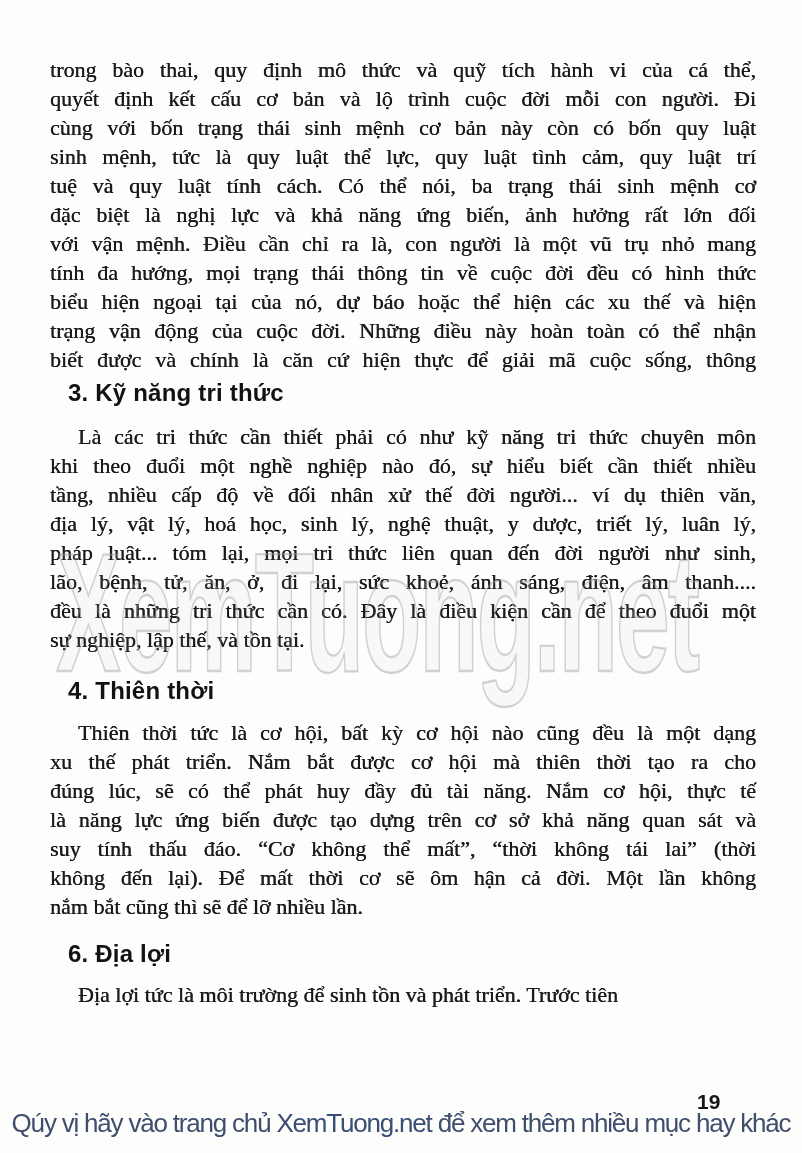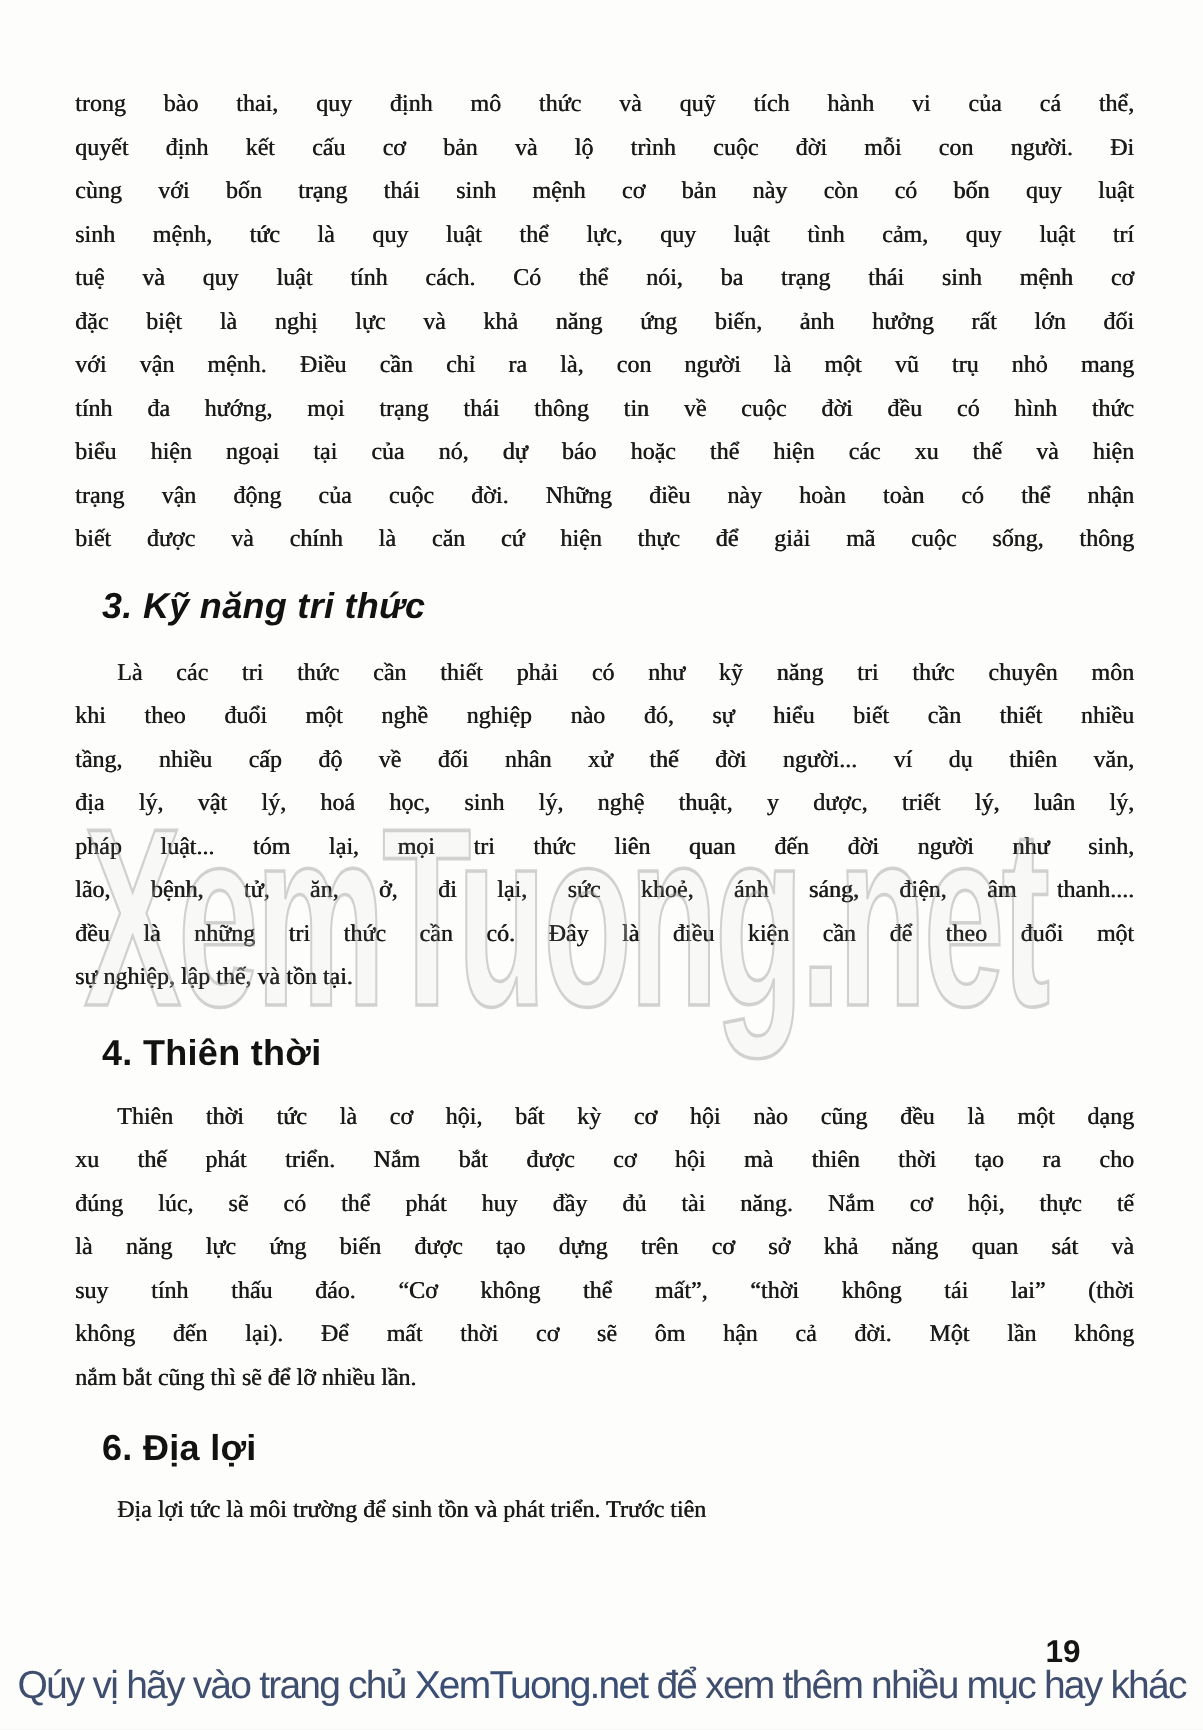--- a/index.html
+++ b/index.html
@@ -21,21 +21,21 @@
     width: 802px; height: 1153px;
     background: var(--page-bg);
     overflow: hidden;
     color: var(--ink);
   }
   .content {
     position: absolute;
     left: 50px; top: 55px; width: 706px;
   }
   .para .line {
-    font-size: 16px;
+    font-size: 22px;
     line-height: 29px;
     height: 29px;
     text-align: justify;
     text-align-last: justify;
     text-justify: inter-word;
     white-space: nowrap;
     overflow: visible;
     text-shadow: 0.35px 0 0 currentColor;
   }
   .para .line.last {
@@ -44,21 +44,21 @@
   .para.indent-first .line.first { text-indent: 28px; }
   .heading {
     font-family: "Liberation Sans", sans-serif;
     font-weight: bold;
     font-size: 24px;
     line-height: 32px;
     color: var(--heading-ink);
     margin-left: 18px;
     letter-spacing: 0.2px;
   }
-  .heading.h3 { margin-top: 15px; margin-bottom: 13px; font-style: italic; }
+  .heading.h3 { margin-top: 3px; margin-bottom: 13px; }
   .heading.h4 { margin-top: 21px; margin-bottom: 11px; }
   .heading.h5 { margin-top: 17px; margin-bottom: 10px; }
   .watermark {
     position: absolute;
     left: 56px; top: 528px;
     font-family: "Liberation Sans", sans-serif;
     font-weight: bold;
     font-size: 180px;
     line-height: 1;
     white-space: nowrap;

